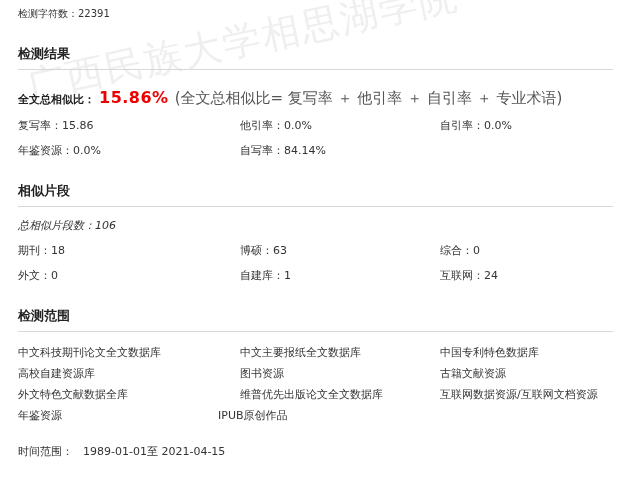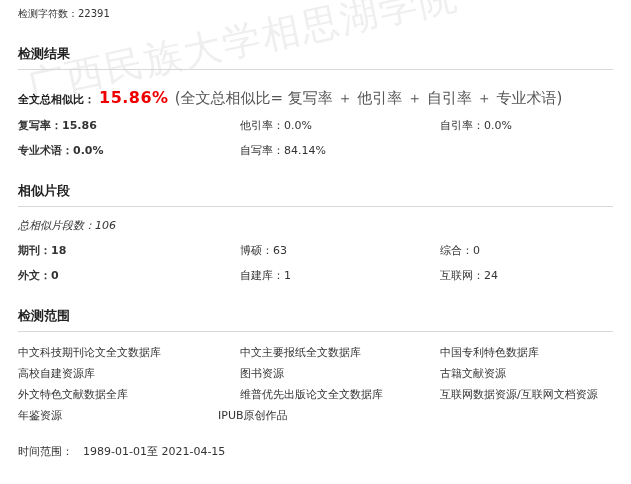--- a/index.html
+++ b/index.html
@@ -87,21 +87,21 @@
     font-size: 15px;
   }
   .cols3 {
     display: flex;
     margin-top: 10px;
     font-size: 11px;
   }
   .cols3 > div {
     flex: 0 0 auto;
   }
-  .c1 { width: 222px; font-weight: bold; }
+  .c1 { width: 222px; }
   .c2 { width: 200px; }
   .c3 { width: auto; }
   .scope-table {
     margin-top: 10px;
     font-size: 11px;
     line-height: 21px;
     color: #333;
   }
   .scope-row {
     display: flex;
@@ -149,21 +149,21 @@
       <div class="c2">
         <span>他引率：</span><span>0.0%</span>
       </div>
       <div class="c3">
         <span>自引率：</span><span>0.0%</span>
       </div>
     </div>
 
     <div class="cols3">
       <div class="c1">
-        <span>专业术语：</span><span>0.0%</span>
+        <span>年鉴资源：</span><span>0.0%</span>
       </div>
       <div class="c2">
         <span>自写率：</span><span>84.14%</span>
       </div>
       <div class="c3"></div>
     </div>
 
     <div class="section-title">相似片段</div>
     <hr class="hr">
 

